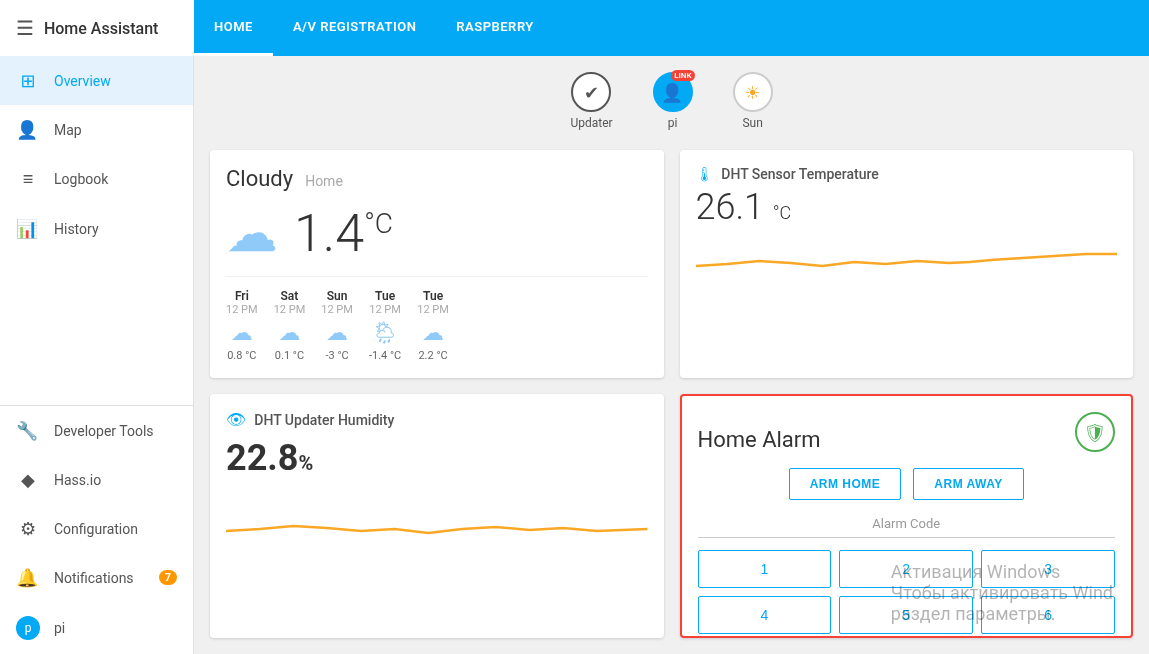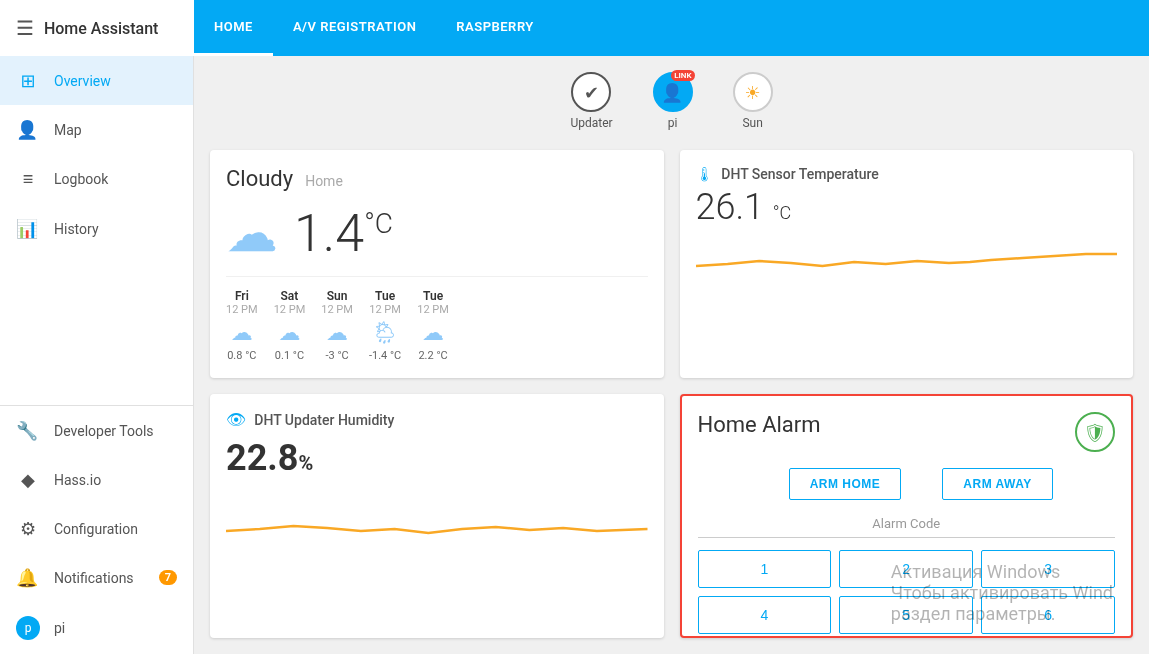--- a/index.html
+++ b/index.html
@@ -177,21 +177,21 @@
     .temp-value { font-size: 36px; font-weight: 300; color: #333; margin-bottom: 8px; }
     .temp-chart { width: 100%; height: 50px; }
 
     
     .alarm-card {
       border: 2px solid #f44336;
     }
     .alarm-header {
       display: flex;
       justify-content: space-between;
-      align-items: flex-start;
+      align-items: flex-end;
       margin-bottom: 16px;
     }
     .alarm-title { font-size: 22px; color: #333; }
     .alarm-shield {
       width: 40px;
       height: 40px;
       border-radius: 50%;
       border: 2px solid #4caf50;
       display: flex;
       align-items: center;
@@ -208,21 +208,20 @@
     .alarm-btn {
       border: 1px solid #03a9f4;
       background: #fff;
       color: #03a9f4;
       padding: 8px 20px;
       font-size: 12px;
       font-weight: 600;
       letter-spacing: 0.5px;
       cursor: pointer;
       border-radius: 2px;
-      margin-left: 29px;
     }
     .alarm-code-label {
       text-align: center;
       font-size: 13px;
       color: #999;
       margin-bottom: 12px;
       border-bottom: 1px solid #ccc;
       padding-bottom: 6px;
     }
     .keypad {

